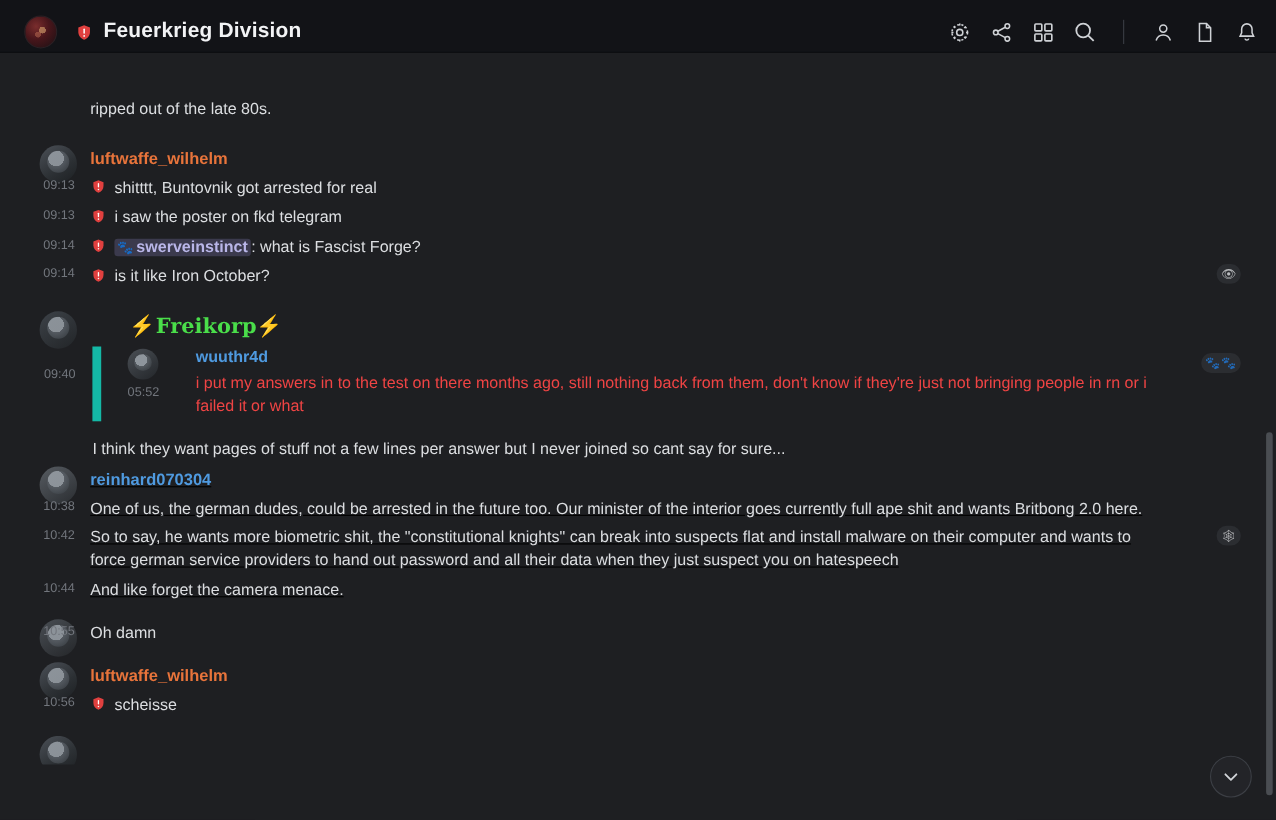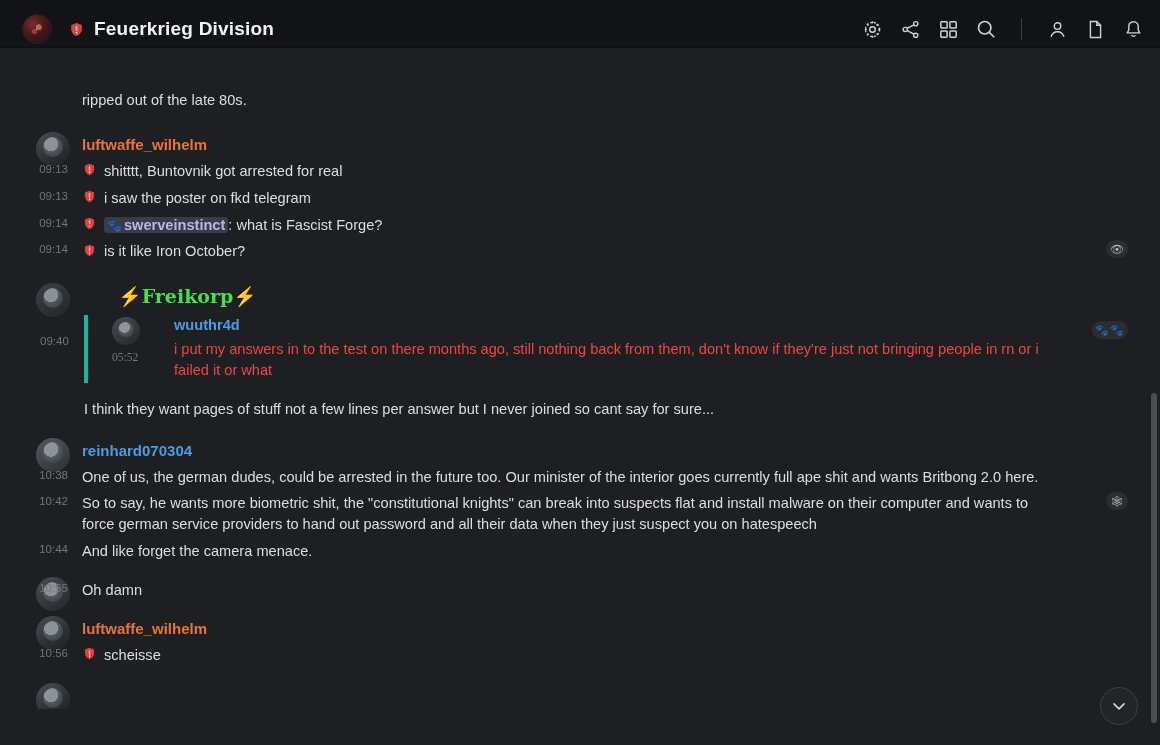--- a/index.html
+++ b/index.html
@@ -129,42 +129,42 @@
     background: #2b2d31;
     display: flex; align-items: center; justify-content: center;
     gap: 1px; padding: 0 4px;
     font-size: 11px; color: #b9bbbe;
   }
   .reaction .em { filter: grayscale(.15); font-size: 11px; }
 
   
   .quote-wrap { position: relative; padding: 6px 0 2px 0; }
   .quote {
-    border-left: 4px solid #14b8a6;
+    border-left: 8px solid #14b8a6;
     padding: 2px 0 2px 24px;
     position: relative;
     margin-left: 2px;
   }
   .q-avatar {
     position: absolute; left: 24px; top: 2px;
     width: 28px; height: 28px; border-radius: 50%;
     background: linear-gradient(145deg,#4a4f55,#23262a);
     overflow: hidden;
   }
   .q-avatar::before {
     content: ""; position: absolute; left: 22%; top: 16%;
     width: 56%; height: 56%; border-radius: 50%;
     background: radial-gradient(circle at 40% 35%, #8e959c 0 40%, #555b61 41%, #2f3337 100%);
   }
   .q-body { padding-left: 62px; }
   .q-name { color: #4f9ae0; font-size: 14.6px; font-weight: bold; }
   .q-ts {
     position: absolute; left: 24px; top: 36px;
     width: 40px; text-align: left;
-    color: #72767d; font-size: 11.5px; font-family: Liberation Serif, serif;
+    color: #72767d; font-size: 11.5px;
   }
   .q-text {
     color: #ef4444; font-size: 14.6px; line-height: 1.42;
     margin-top: 6px; max-width: 880px;
   }
   .after-quote {
     color: #dcdee1; font-size: 14.6px; line-height: 1.43;
     padding: 14px 0 4px 2px;
   }
 
@@ -355,21 +355,21 @@
             <div class="q-name">wuuthr4d</div>
             <div class="q-text">i put my answers in to the test on there months ago, still nothing back from them, don't know if they're just not bringing people in rn or i failed it or what</div>
           </div>
           <div class="q-ts">05:52</div>
         </div>
       </div>
 
       <div class="after-quote">I think they want pages of stuff not a few lines per answer but I never joined so cant say for sure...</div>
     </div>
 
-    <div class="msg-group" style="margin-top:14px;">
+    <div class="msg-group" style="margin-top:0;text-decoration:underline;">
       <div class="avatar a3"></div>
       <div class="group-head">
         <span class="username u-blue">reinhard070304</span>
       </div>
 
       <div class="line no-badge">
         <span class="ts">10:38</span>
         <span class="text">One of us, the german dudes, could be arrested in the future too. Our minister of the interior goes currently full ape shit and wants Britbong 2.0 here.</span>
       </div>
 

